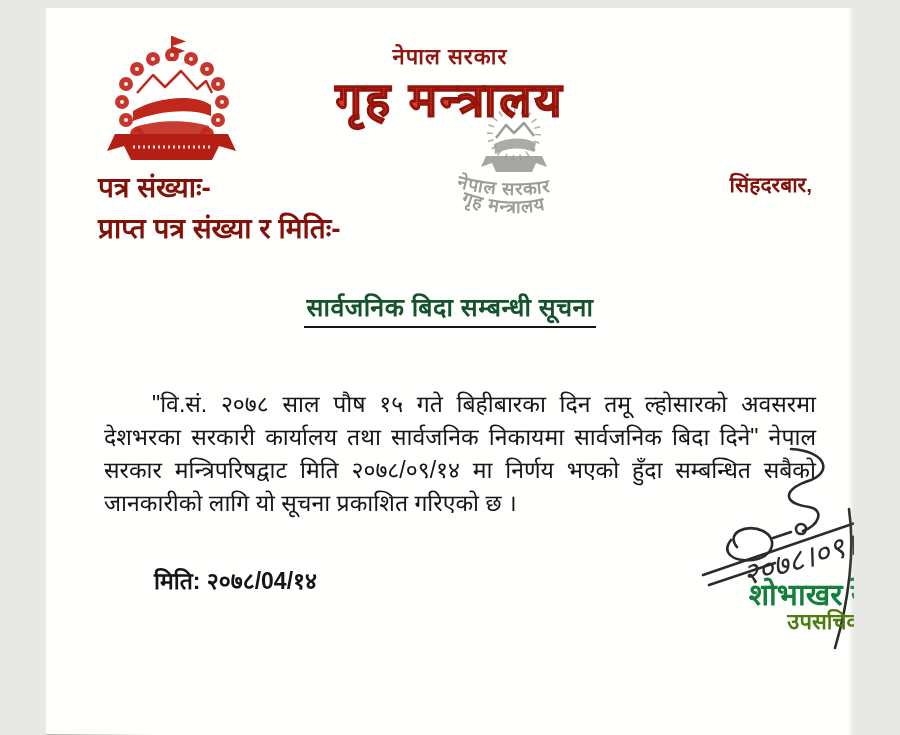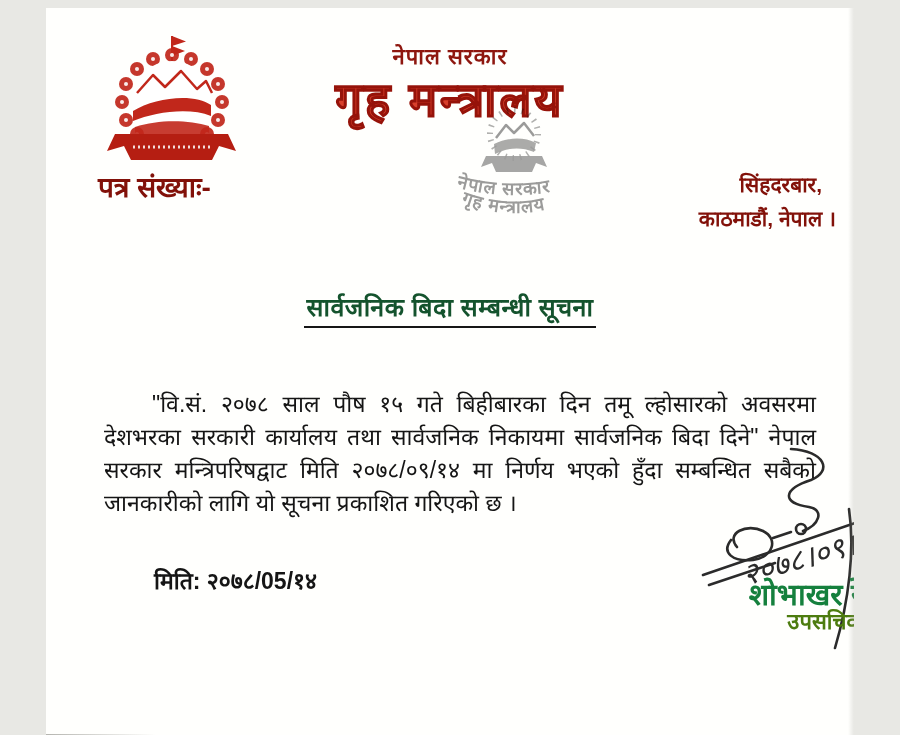--- a/index.html
+++ b/index.html
@@ -25,21 +25,21 @@
   .emblem{position:absolute;left:57px;top:25px;width:137px;height:130px;}
 
   
   .stamp{position:absolute;left:386px;top:96px;width:164px;height:116px;
     opacity:.85;mix-blend-mode:multiply;}
 
   
   .ref-block{position:absolute;left:52px;top:166px;
     font-size:28px;font-weight:bold;color:#821109;line-height:1;}
   .ref-block .ref-line{margin-bottom:13px;}
-  .addr-block{position:absolute;right:18px;top:160px;width:230px;text-align:right;
+  .addr-block{position:absolute;right:28px;top:160px;width:230px;text-align:right;
     font-size:21px;font-weight:bold;color:#821109;line-height:34px;}
   .addr-block .addr-line1{padding-right:14px;}
 
   
   .title-wrap{position:absolute;top:281px;left:0;right:0;text-align:center;}
   .doc-title{display:inline-block;font-size:25px;font-weight:bold;color:#14532d;
     border-bottom:2.5px solid #161616;padding:0 3px 3px 3px;letter-spacing:.5px;}
 
   
   .body-para{position:absolute;left:58px;right:38px;top:380px;
@@ -136,34 +136,34 @@
     <text font-size="18" font-weight="bold" fill="#8a8a8a" letter-spacing="1" font-family="Liberation Sans, DejaVu Sans, sans-serif">
       <textPath href="#stampArc1" startOffset="8%">नेपाल सरकार</textPath>
     </text>
     <text font-size="18" font-weight="bold" fill="#8a8a8a" letter-spacing="1" font-family="Liberation Sans, DejaVu Sans, sans-serif">
       <textPath href="#stampArc2" startOffset="6%">गृह मन्त्रालय</textPath>
     </text>
   </svg>
 
   <div class="ref-block">
     <div class="ref-line">पत्र संख्याः-</div>
+    <div class="ref-line">प्राप्त पत्र संख्या र मितिः-</div>
   </div>
 
   <div class="addr-block">
     <div class="addr-line1">सिंहदरबार,</div>
-    <div>काठमाडौं, नेपाल ।</div>
   </div>
 
   <div class="title-wrap">
     <span class="doc-title">सार्वजनिक बिदा सम्बन्धी सूचना</span>
   </div>
 
   <p class="body-para">"वि.सं. २०७८ साल पौष १५ गते बिहीबारका दिन तमू ल्होसारको अवसरमा देशभरका सरकारी कार्यालय तथा सार्वजनिक निकायमा सार्वजनिक बिदा दिने" नेपाल सरकार मन्त्रिपरिषद्वाट मिति २०७८/०९/१४ मा निर्णय भएको हुँदा सम्बन्धित सबैको जानकारीको लागि यो सूचना प्रकाशित गरिएको छ ।</p>
 
-  <div class="date-line">मिति: २०७८/05/१४</div>
+  <div class="date-line">मिति: २०७८/04/१४</div>
 
   <svg class="signature" viewBox="0 0 262 215" xmlns="http://www.w3.org/2000/svg">
     <g stroke="#2b2b2b" stroke-width="2.6" fill="none" stroke-linecap="round">
       <path d="M 112 8 C 146 10 154 30 132 39 C 104 48 102 62 130 66 C 146 69 140 84 124 90"></path>
       <path d="M 58 106 C 46 92 68 82 84 90 C 100 98 94 116 74 119 C 54 121 42 112 52 99"></path>
       <path d="M 94 97 L 112 91"></path>
       <circle cx="122" cy="88" r="5"></circle>
       <path d="M 24 134 L 240 60"></path>
       <path d="M 30 144 L 96 122"></path>
       <path d="M 170 68 C 176 108 170 160 156 207"></path>

